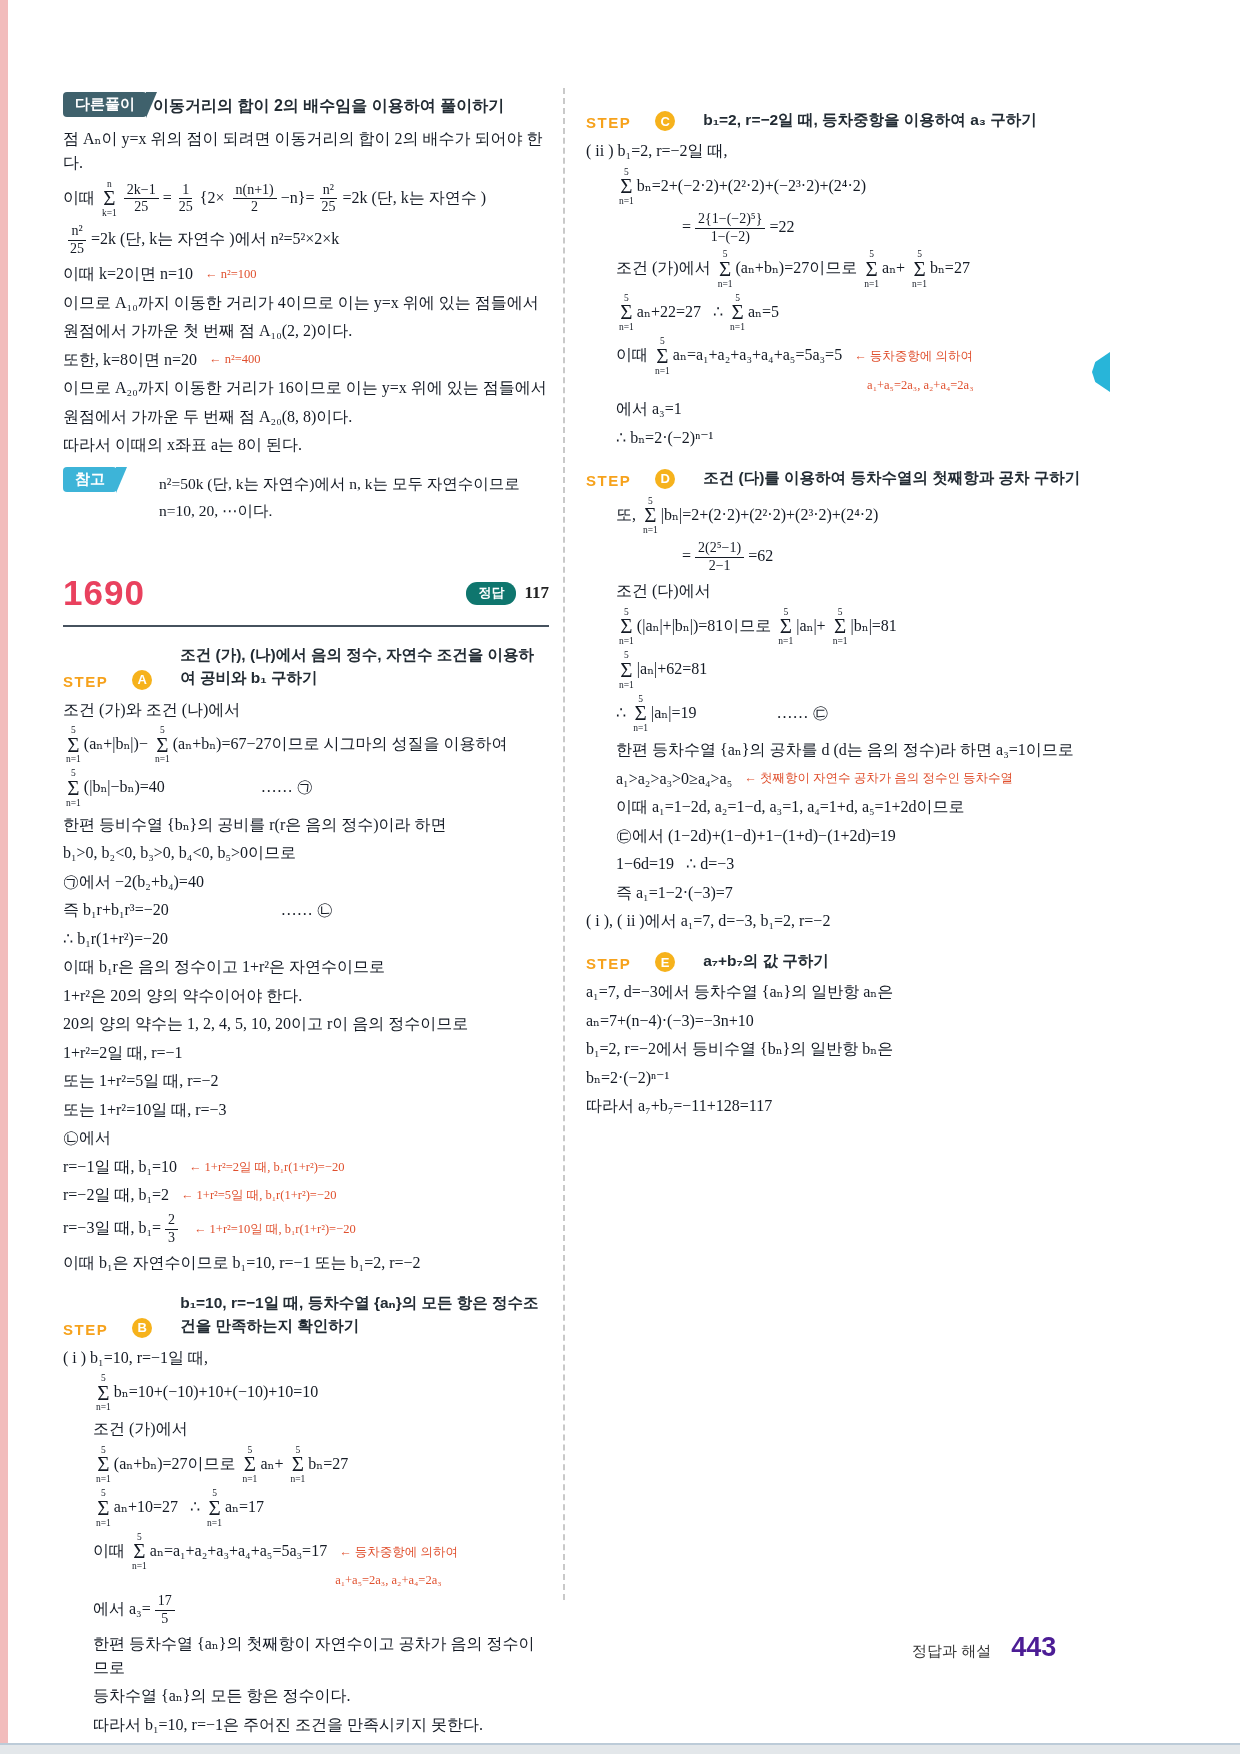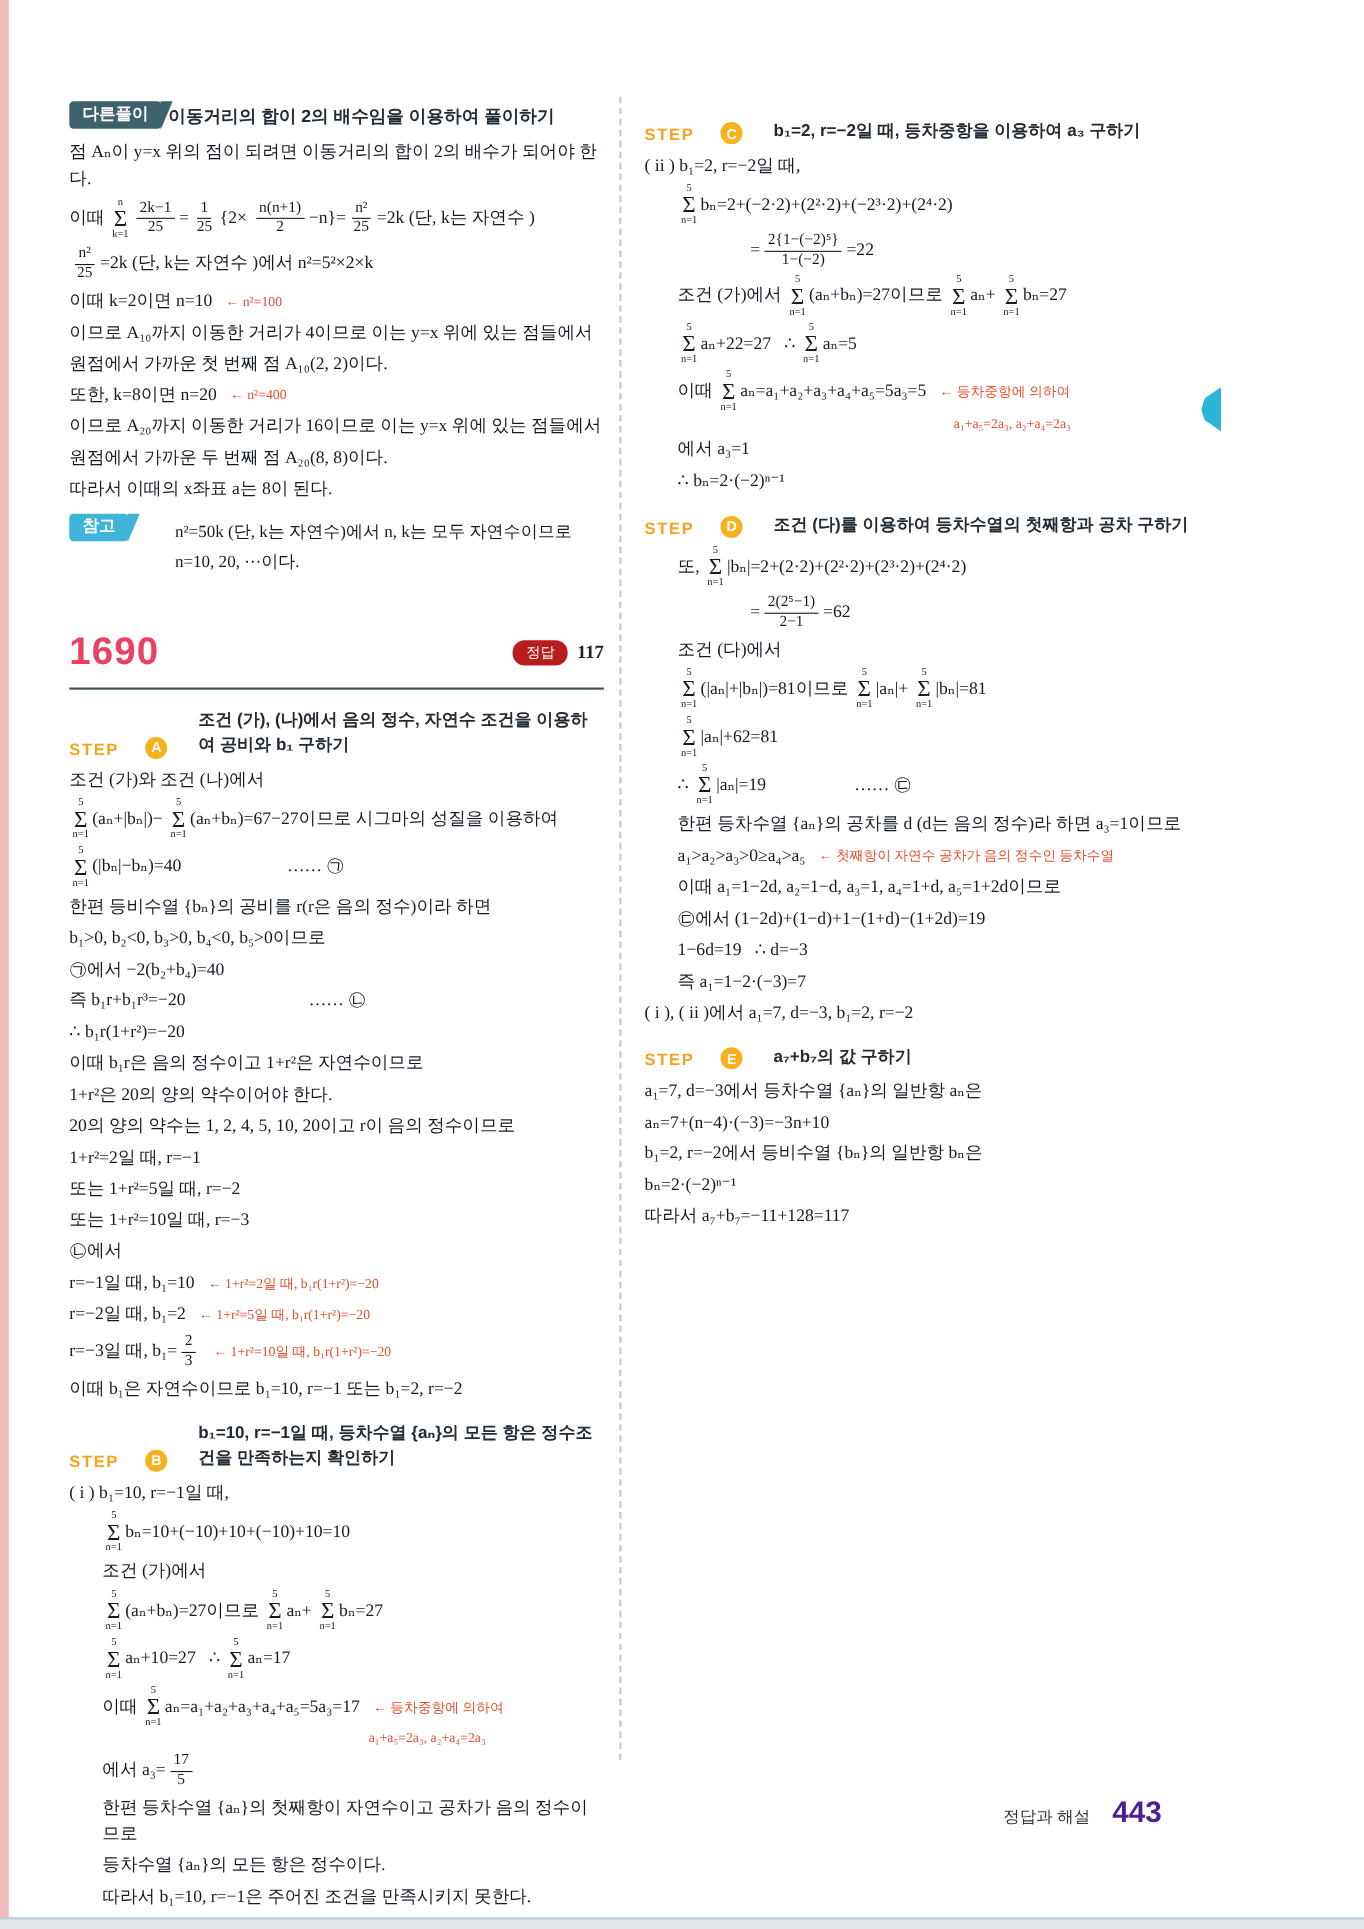--- a/index.html
+++ b/index.html
@@ -27,21 +27,21 @@
   .alt-header{display:flex;gap:6px;align-items:flex-start;margin-bottom:10px;}
   .alt-title{font-weight:700;font-size:16px;padding-top:4px;color:#222b33;}
   .note-block{display:flex;gap:42px;align-items:flex-start;margin-top:10px;}
   .note-lines .line{font-size:15.5px;}
   
   .problem-header{display:flex;align-items:center;margin-top:46px;
                   border-bottom:2px solid #46525e;padding-bottom:12px;}
   .problem-number{color:#e9415e;font-size:35px;font-weight:800;letter-spacing:1px;
                   font-family:"Liberation Sans",sans-serif;}
   .answer{margin-left:auto;display:flex;align-items:center;gap:8px;}
-  .answer-badge{background:#b91c1c;color:#fff;font-size:13px;font-weight:400;
+  .answer-badge{background:#0f766e;color:#fff;font-size:13px;font-weight:700;
                 border-radius:11px;padding:2px 12px 3px;}
   .answer-value{font-size:17px;font-weight:700;color:#222;font-family:"Liberation Serif",serif;}
   
   .step{margin-top:16px;}
   .step-header{display:flex;gap:24px;align-items:flex-end;margin:14px 0 8px;}
   .step-word{color:#f6a21c;font-weight:800;font-size:15px;letter-spacing:1.5px;padding-top:1px;}
   .step-circle{flex:none;display:inline-flex;width:20px;height:20px;border-radius:50%;
                background:#f6b21c;color:#fff;font-weight:800;font-size:13px;
                align-items:center;justify-content:center;}
   .step-title{font-weight:700;font-size:15.5px;color:#222b33;line-height:1.5;padding-left:4px;}

